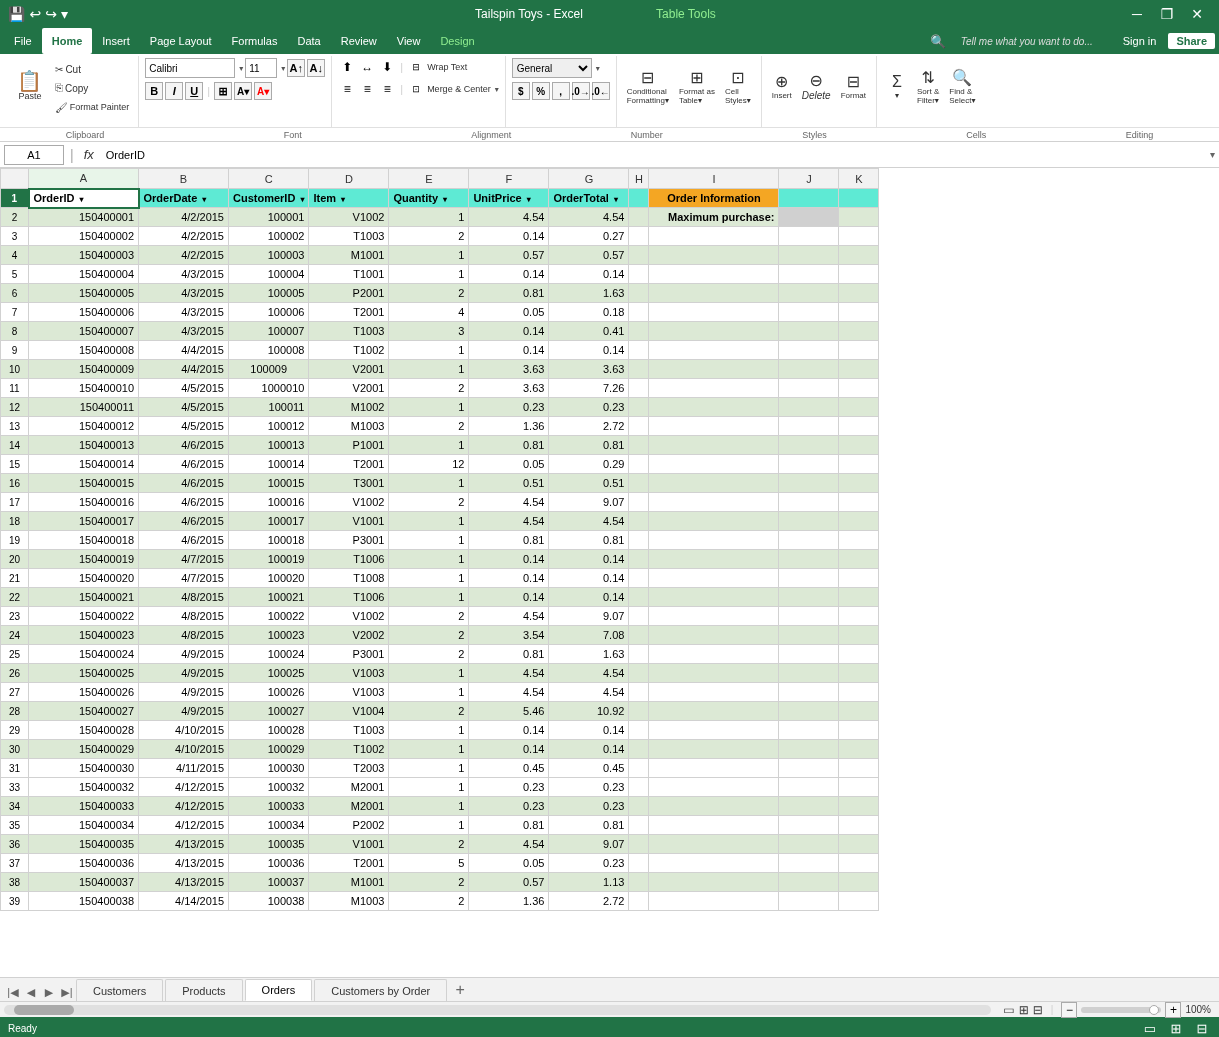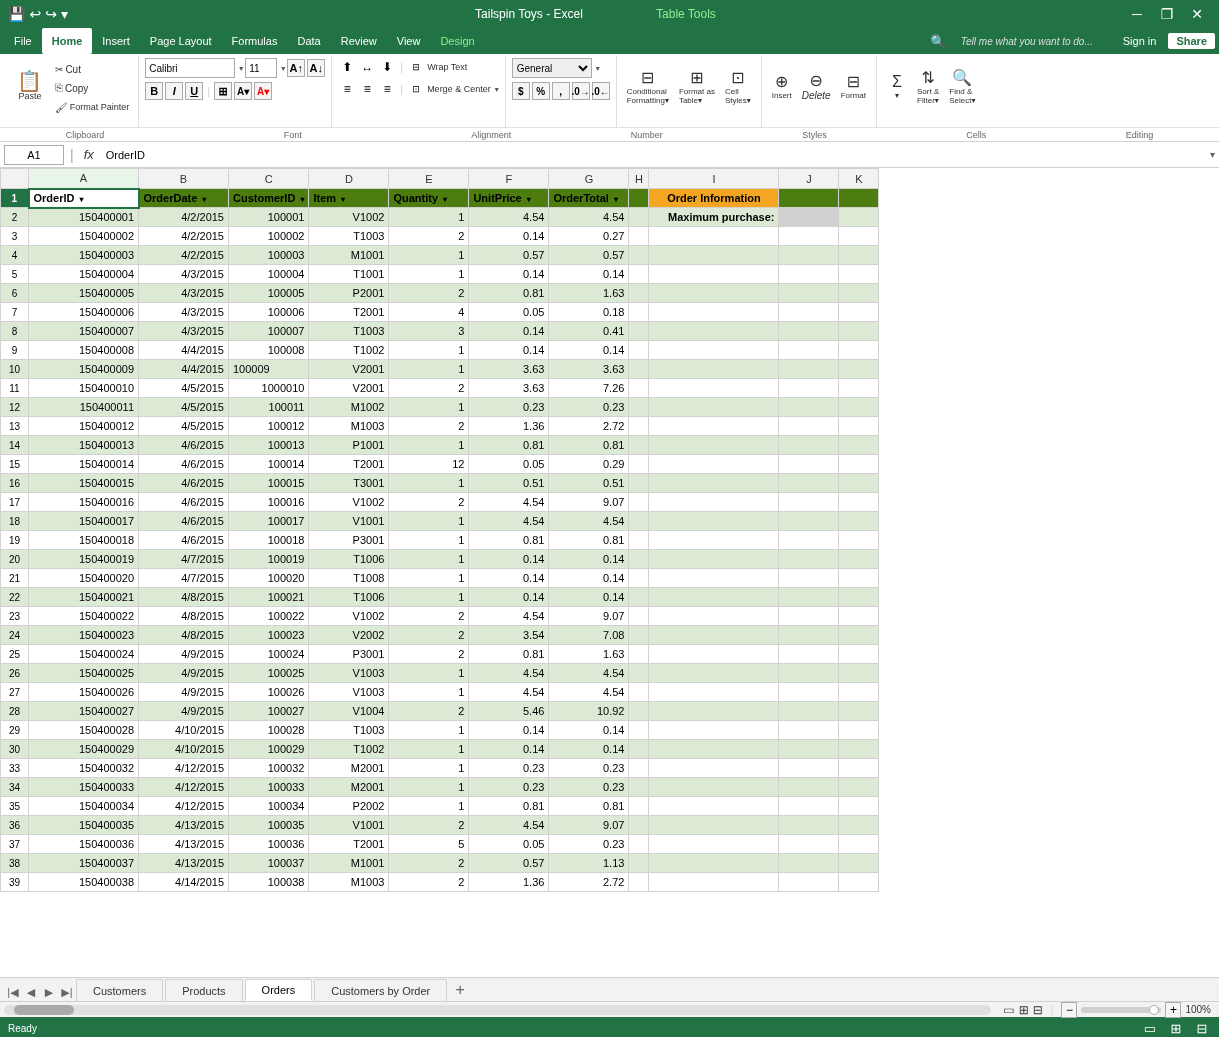--- a/index.html
+++ b/index.html
@@ -165,21 +165,21 @@
     .col-selected { background: #e8f5e9 !important; color: #217346; font-weight: 600; }
     .row-selected-num { background: #217346 !important; color: #fff !important; font-weight: 600; }
 
     
     .tbl-header {
       background: #217346 !important;
       color: #fff !important;
       font-weight: 600;
     }
     .tbl-header td {
-      background: #4d7c0f;
+      background: #5eead4;
       color: #fff;
       font-weight: 600;
     }
     
     .row-even td { background: #dce9d5; }
     .row-odd td { background: #fff; }
     
     .cell-selected {
       border: 2px solid #217346 !important;
       background: #fff !important;
@@ -617,21 +617,21 @@
             <td style="text-align: right;">0.14</td>
             <td></td>
             <td></td>
             <td></td>
             <td></td>
           </tr>
           <tr class="row-even">
             <td class="col-row-num">10</td>
             <td style="text-align: right;">150400009</td>
             <td style="text-align: right;">4/4/2015</td>
-            <td style="text-align: left; margin-left: 40px;">100009</td>
+            <td style="text-align: center; margin-left: 40px;">100009</td>
             <td style="text-align: right;">V2001</td>
             <td style="text-align: right;">1</td>
             <td style="text-align: right;">3.63</td>
             <td style="text-align: right;">3.63</td>
             <td></td>
             <td></td>
             <td></td>
             <td></td>
           </tr>
           <tr class="row-odd">
@@ -902,20 +902,34 @@
           </tr>
           <tr class="row-even">
             <td class="col-row-num">30</td>
             <td style="text-align: right;">150400029</td>
             <td style="text-align: right;">4/10/2015</td>
             <td style="text-align: right;">100029</td>
             <td style="text-align: right;">T1002</td>
             <td style="text-align: right;">1</td>
             <td style="text-align: right;">0.14</td>
             <td style="text-align: right;">0.14</td>
+            <td></td>
+            <td></td>
+            <td></td>
+            <td></td>
+          </tr>
+          <tr class="row-odd">
+            <td class="col-row-num">31</td>
+            <td style="text-align: right;">150400030</td>
+            <td style="text-align: right;">4/11/2015</td>
+            <td style="text-align: right;">100030</td>
+            <td style="text-align: right;">T2003</td>
+            <td style="text-align: right;">1</td>
+            <td style="text-align: right;">0.45</td>
+            <td style="text-align: right;">0.45</td>
             <td></td>
             <td></td>
             <td></td>
             <td></td>
           </tr>
           <tr class="row-odd">
             <td class="col-row-num">33</td>
             <td style="text-align: right;">150400032</td>
             <td style="text-align: right;">4/12/2015</td>
             <td style="text-align: right;">100032</td>

